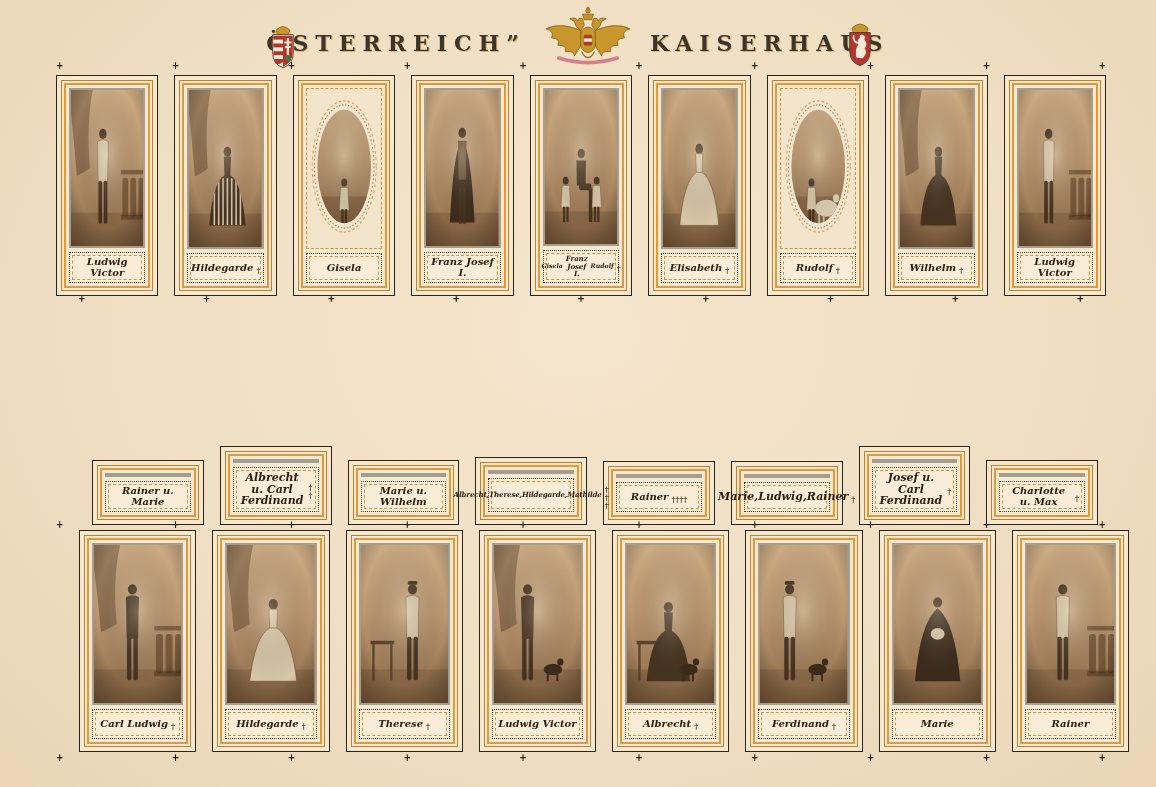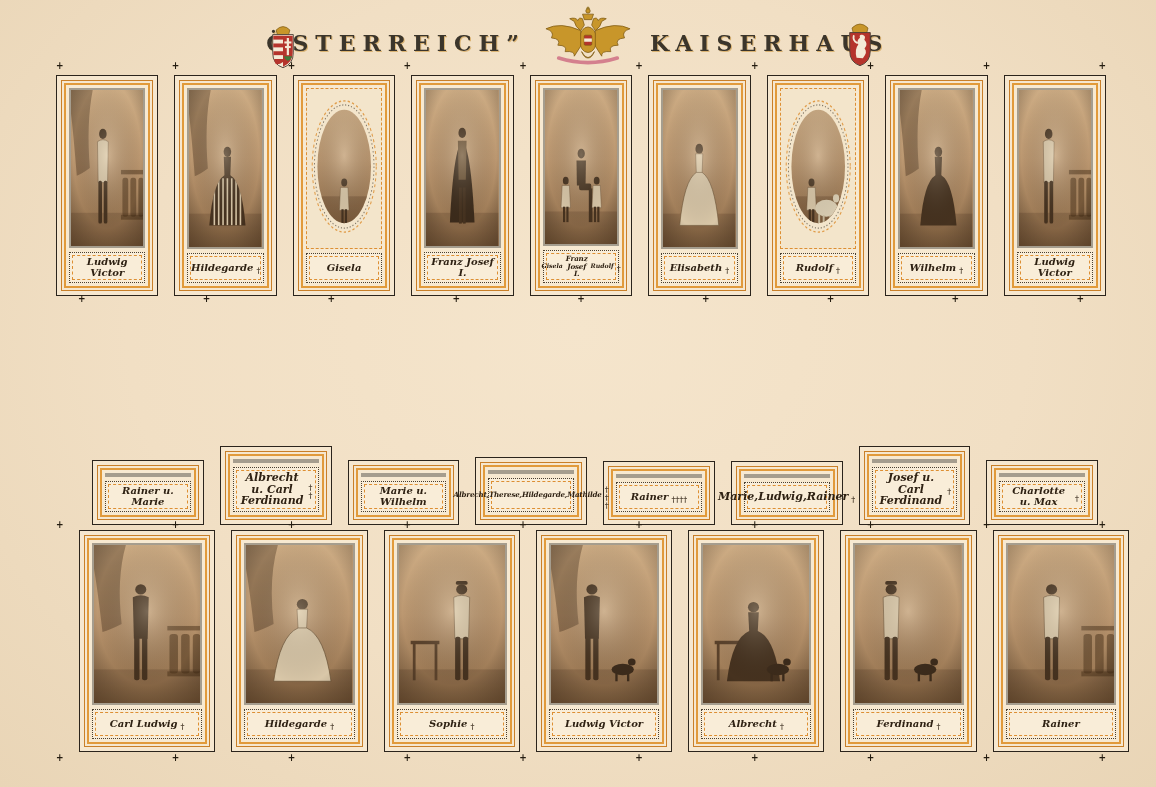--- a/index.html
+++ b/index.html
@@ -691,21 +691,21 @@
                   <rect x="53.5" y="36.5" width="11" height="3.8" rx="1.6" fill="#46321f"></rect>
                   <circle cx="59" cy="45" r="5.2" fill="#46321f"></circle>
                   <path d="M51.5 53 Q59 49 66.5 53 L65.5 95 L52.5 95 Z" fill="#d9c7a8" stroke="#6b5236" stroke-width="0.6"></path>
                   <rect x="52.8" y="93" width="5" height="44" rx="2" fill="#46321f"></rect>
                   <rect x="60.2" y="93" width="5" height="44" rx="2" fill="#46321f"></rect>
     <rect width="100" height="160" fill="url(#gvig)"></rect>
   </svg>
               </div>
              <div class="plaque">
                <div class="plaque-in">
-                  <span class="main">Sophie</span>
+                  <span class="main">Therese</span>
                   <span class="dag">†</span>
                 </div>
              </div>
            </div>
          </div>
        </div>
         <div class="cell">
          <div class="f2">
            <div class="f3">
              <div class="photo" title="">
@@ -795,20 +795,41 @@
            </div>
          </div>
        </div>
         <div class="cell">
          <div class="f2">
            <div class="f3">
              <div class="photo" title="">
                 <svg viewBox="0 0 100 160" preserveAspectRatio="none">
     <rect width="100" height="160" fill="url(#gphoto)"></rect>
     <rect x="0" y="126" width="100" height="34" fill="rgba(56,34,15,0.18)"></rect>
+    <circle cx="50" cy="58" r="5.2" fill="#46321f"></circle>
+                  <path d="M24 138 Q30 78 50 64 Q70 78 76 138 Z" fill="#3c2b1b"></path>
+                  <ellipse cx="50" cy="90" rx="8" ry="6" fill="#d9c7a8"></ellipse>
+    <rect width="100" height="160" fill="url(#gvig)"></rect>
+  </svg>
+              </div>
+             <div class="plaque">
+               <div class="plaque-in">
+                  <span class="main">Marie</span>
+                </div>
+             </div>
+           </div>
+         </div>
+       </div>
+        <div class="cell">
+         <div class="f2">
+           <div class="f3">
+             <div class="photo" title="">
+                <svg viewBox="0 0 100 160" preserveAspectRatio="none">
+    <rect width="100" height="160" fill="url(#gphoto)"></rect>
+    <rect x="0" y="126" width="100" height="34" fill="rgba(56,34,15,0.18)"></rect>
     <g fill="rgba(72,47,24,0.5)">
                     <rect x="69" y="82" width="31" height="4.5"></rect>
                     <rect x="71" y="90" width="8" height="40" rx="3"></rect>
                     <rect x="82" y="90" width="8" height="40" rx="3"></rect>
                     <rect x="93" y="90" width="7" height="40" rx="3"></rect>
                     <rect x="69" y="128" width="31" height="5"></rect>
                   </g>
                   <circle cx="41" cy="45" r="5.2" fill="#46321f"></circle>
                   <path d="M33.5 53 Q41 49 48.5 53 L47.5 95 L34.5 95 Z" fill="#d9c7a8" stroke="#6b5236" stroke-width="0.6"></path>
                   <rect x="34.8" y="93" width="5" height="44" rx="2" fill="#46321f"></rect>

